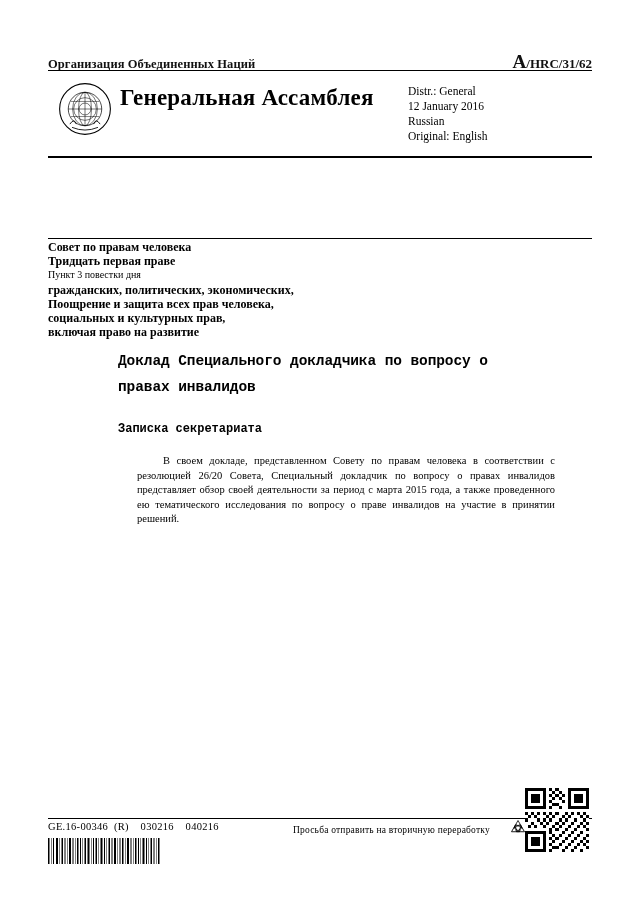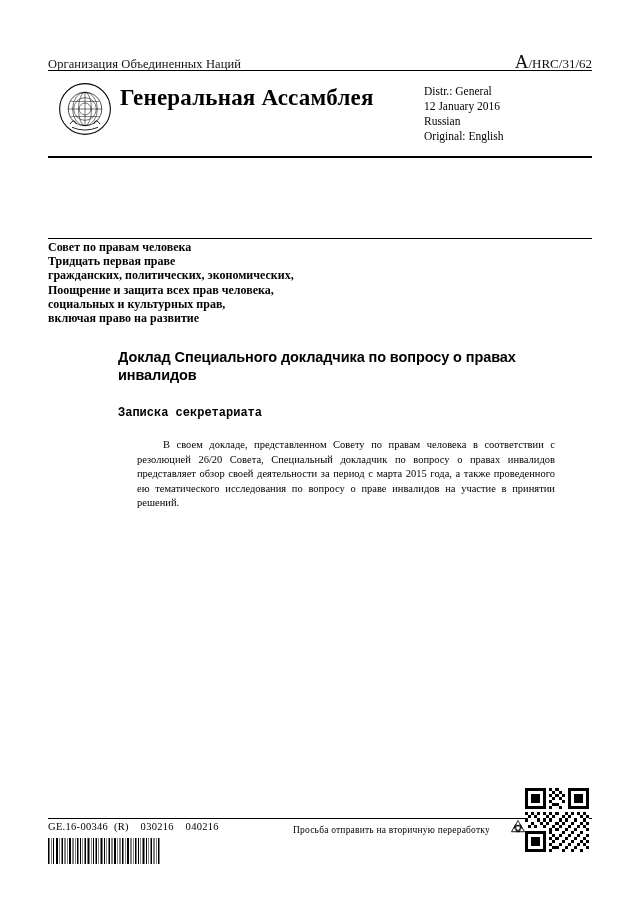--- a/index.html
+++ b/index.html
@@ -25,20 +25,21 @@
 
   
   .header-row {
     position: absolute;
     left: 48px;
     top: 52px;
     width: 544px;
     display: flex;
     align-items: baseline;
     justify-content: space-between;
+    font-weight: bold;
   }
   .org-line {
     font-size: 12.5px;
     letter-spacing: 0.1px;
     color: #111;
   }
   .symbol {
     font-size: 13px;
     color: #111;
     white-space: nowrap;
@@ -74,21 +75,21 @@
   .ga-title {
     position: absolute;
     left: 72px;
     top: 7px;
     font-size: 23px;
     font-weight: bold;
     letter-spacing: 0.2px;
   }
   .distr {
     position: absolute;
-    left: 376px;
+    left: 360px;
     top: 6px;
     font-size: 11.5px;
     line-height: 15px;
   }
 
   .rule-mid {
     position: absolute;
     left: 48px;
     top: 156px;
     width: 544px;
@@ -122,24 +123,24 @@
   }
 
   
   .title-block {
     position: absolute;
     left: 118px;
     top: 348px;
     width: 420px;
   }
   .doc-title {
-    font-family: Liberation Sans, sans-serif;
+    font-family: Liberation Mono, monospace;
     font-size: 14.5px;
     font-weight: bold;
-    line-height: 18px;
+    line-height: 26px;
     letter-spacing: -0.1px;
   }
   .doc-subtitle {
     font-family: Liberation Mono, monospace;
     font-size: 12px;
     font-weight: bold;
     margin-top: 22px;
   }
   .summary {
     margin-top: 18px;
@@ -237,20 +238,21 @@
       <div>Original: English</div>
     </div>
   </div>
 
   <div class="rule-mid"></div>
 
   <div class="rule-sess-top"></div>
   <div class="session">
     <div class="b">Совет по правам человека</div>
     <div class="b">Тридцать первая праве</div>
+    <div class="sm">Пункт 3 повестки дня</div>
     <div class="b">гражданских, политических, экономических,</div>
     <div class="b">Поощрение и защита всех прав человека,</div>
     <div class="b">социальных и культурных прав,</div>
     <div class="b">включая право на развитие</div>
   </div>
 
   <div class="title-block">
     <div class="doc-title">Доклад Специального докладчика по вопросу о правах инвалидов</div>
     <div class="doc-subtitle">Записка секретариата</div>
     <div class="summary">В своем докладе, представленном Совету по правам человека в соответствии с резолюцией 26/20 Совета, Специальный докладчик по вопросу о правах инвалидов представляет обзор своей деятельности за период с марта 2015 года, а также проведенного ею тематического исследования по вопросу о праве инвалидов на участие в принятии решений.</div>

